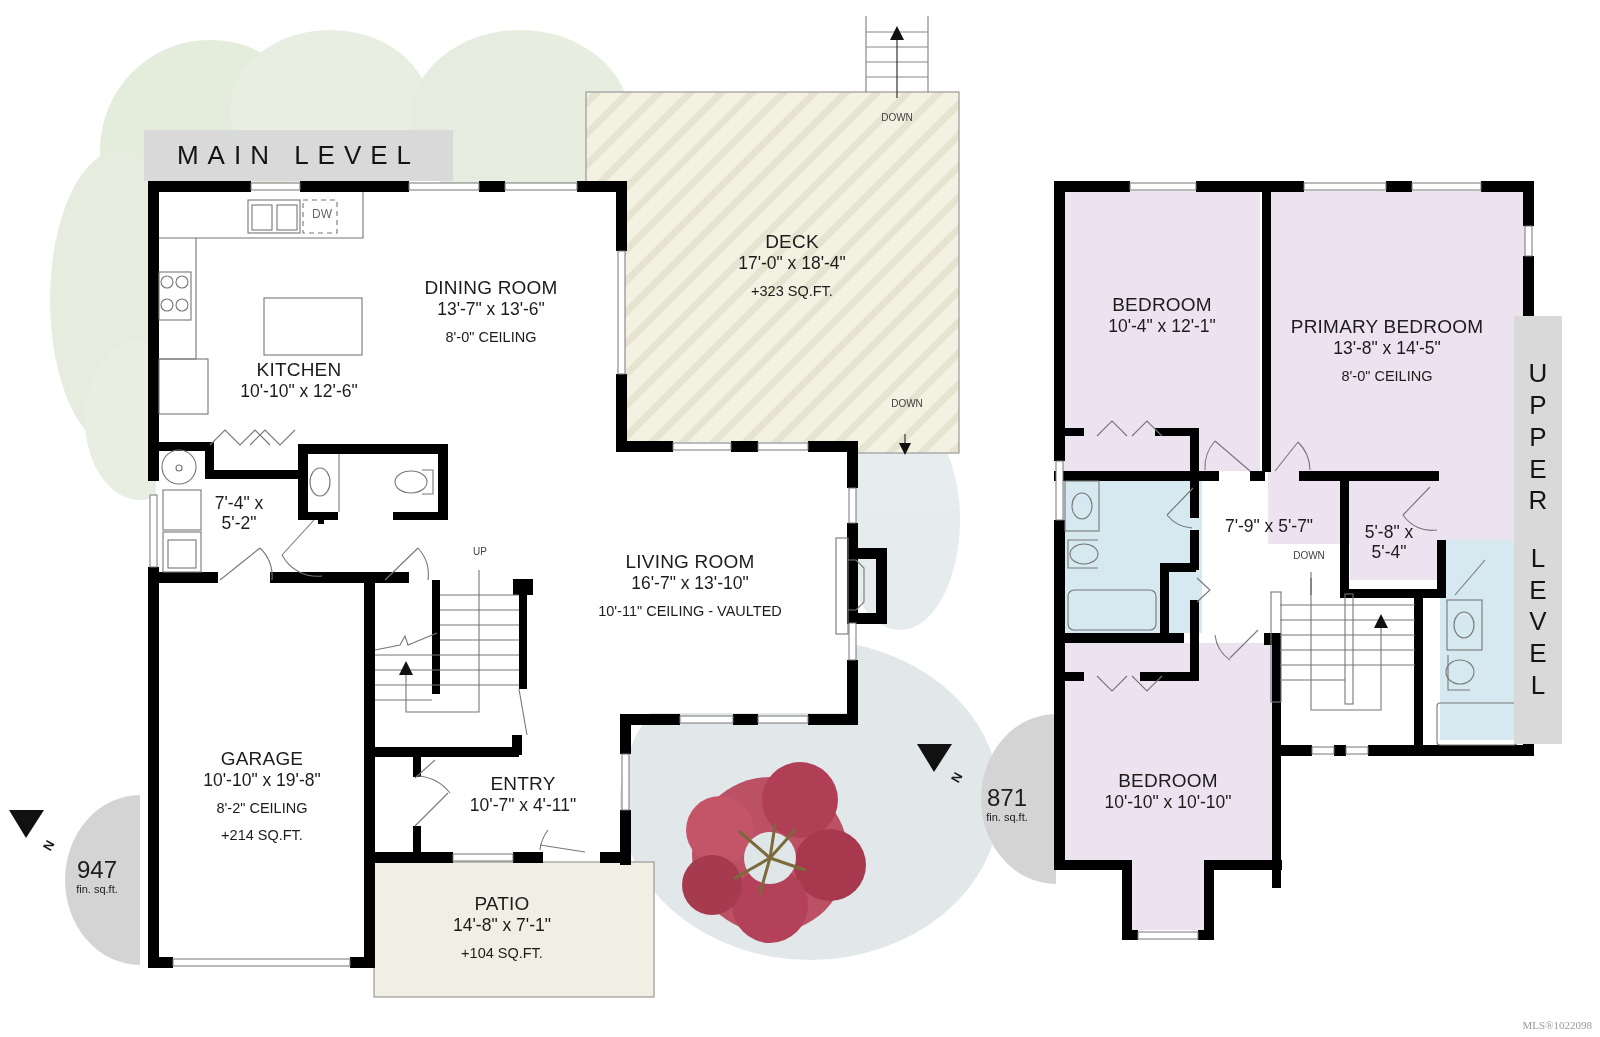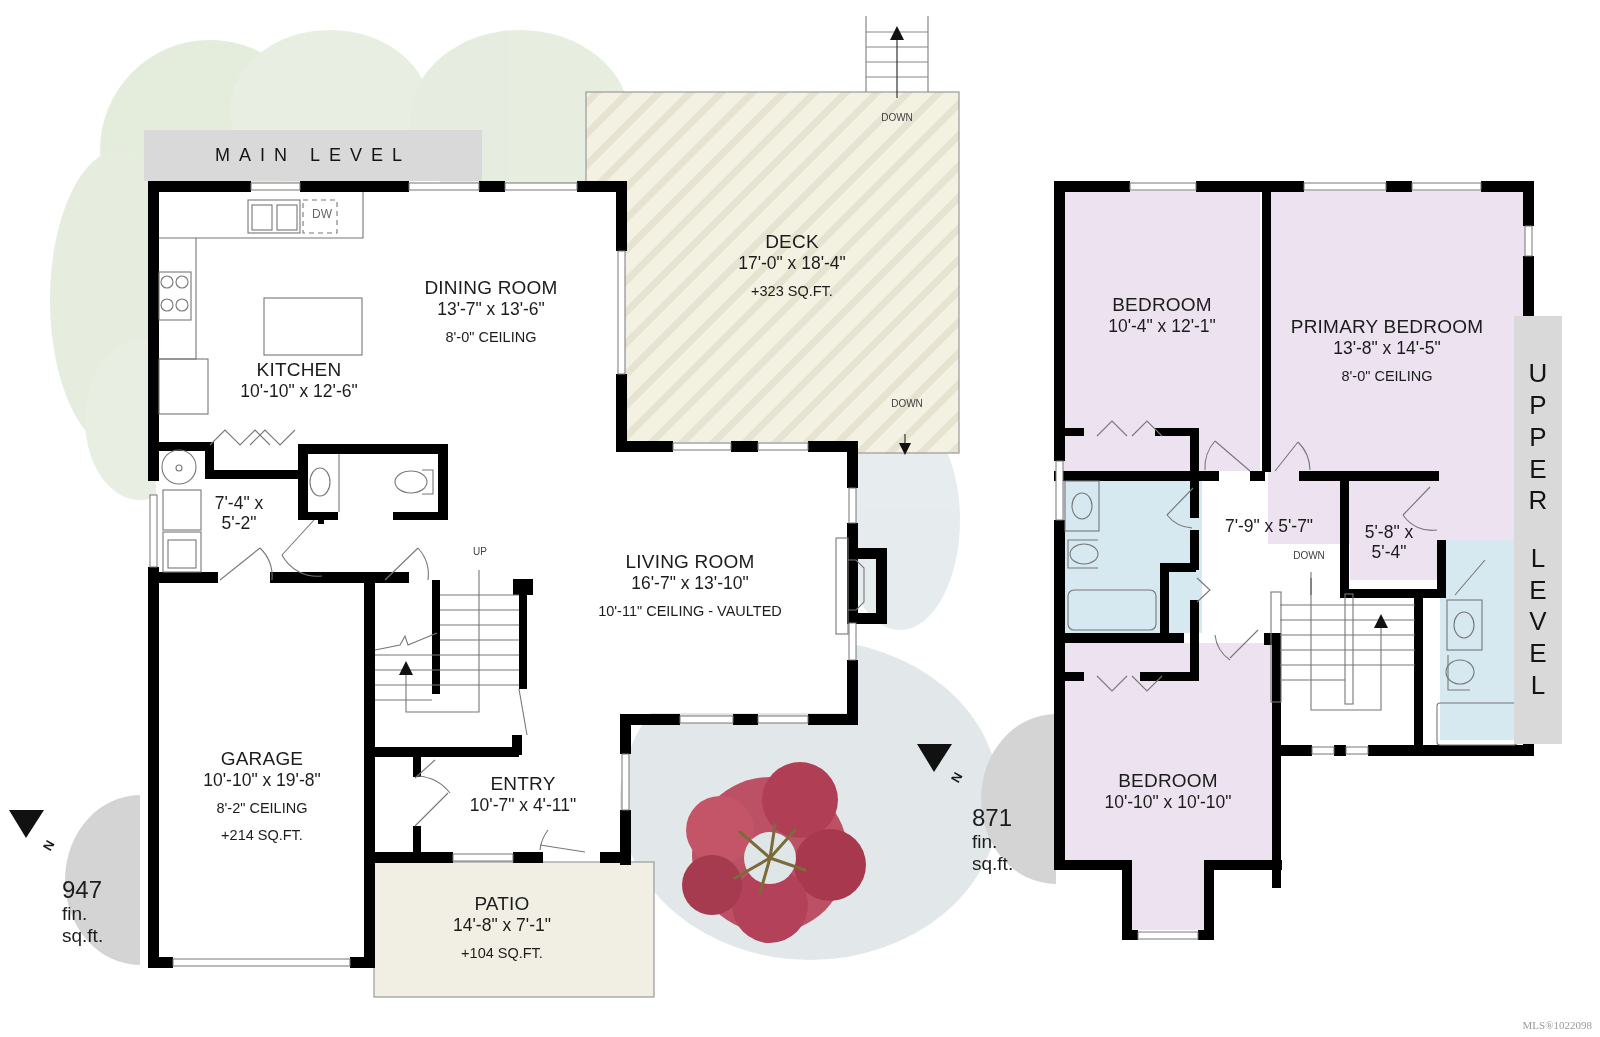--- a/index.html
+++ b/index.html
@@ -5,26 +5,26 @@
   html, body { margin: 0; padding: 0; background: #ffffff; }
   body { width: 1600px; height: 1037px; position: relative; overflow: hidden;
          font-family: "Liberation Sans", "DejaVu Sans", sans-serif; color: #1a1a1a; }
   #plan { position: absolute; left: 0; top: 0; width: 1600px; height: 1037px; }
   .lbl { position: absolute; text-align: center; color: #1c1c1c; line-height: 1.15; white-space: nowrap; transform: translateX(-50%); }
   .lbl .name { font-size: 19px; letter-spacing: 0.2px; display: block; }
   .lbl .dims { font-size: 17.5px; display: block; }
   .lbl .sub { font-size: 14.5px; display: block; margin-top: 10px; }
   .tag { position: absolute; font-size: 10px; color: #404040; transform: translateX(-50%); }
   .level-banner { position: absolute; background: #d9d9d9; color: #141414; display: flex; align-items: center; justify-content: center; }
-  .level-main { left: 144px; top: 130px; width: 338px; height: 51px; font-size: 18px; letter-spacing: 9px; }
+  .level-main { left: 144px; top: 130px; width: 309px; height: 51px; font-size: 26px; letter-spacing: 9px; }
   .level-upper { left: 1514px; top: 316px; width: 48px; height: 428px; flex-direction: column; font-size: 26px; line-height: 1.22; }
   .level-upper span { display: block; text-align: center; }
-  .sqft { position: absolute; text-align: left; color: #1c1c1c; margin-top: 20px; }
+  .sqft { position: absolute; text-align: center; color: #1c1c1c; }
   .sqft .num { font-size: 24px; display: block; line-height: 1.1; }
-  .sqft .unit { font-size: 19px; display: block; }
+  .sqft .unit { font-size: 11px; display: block; }
   .mls { position: absolute; right: 8px; bottom: 6px; font-size: 11px; color: #9a9a9a; font-family: Liberation Serif, serif; }
 </style>
 </head>
 <body>
 
 <svg id="plan" viewBox="0 0 1600 1037" xmlns="http://www.w3.org/2000/svg">
   <defs>
     <pattern id="deckStripes" patternUnits="userSpaceOnUse" width="22" height="22" patternTransform="rotate(45)">
       <rect width="22" height="22" fill="#f3f1e2"></rect>
       <rect width="7" height="22" fill="#e6e3d0"></rect>

